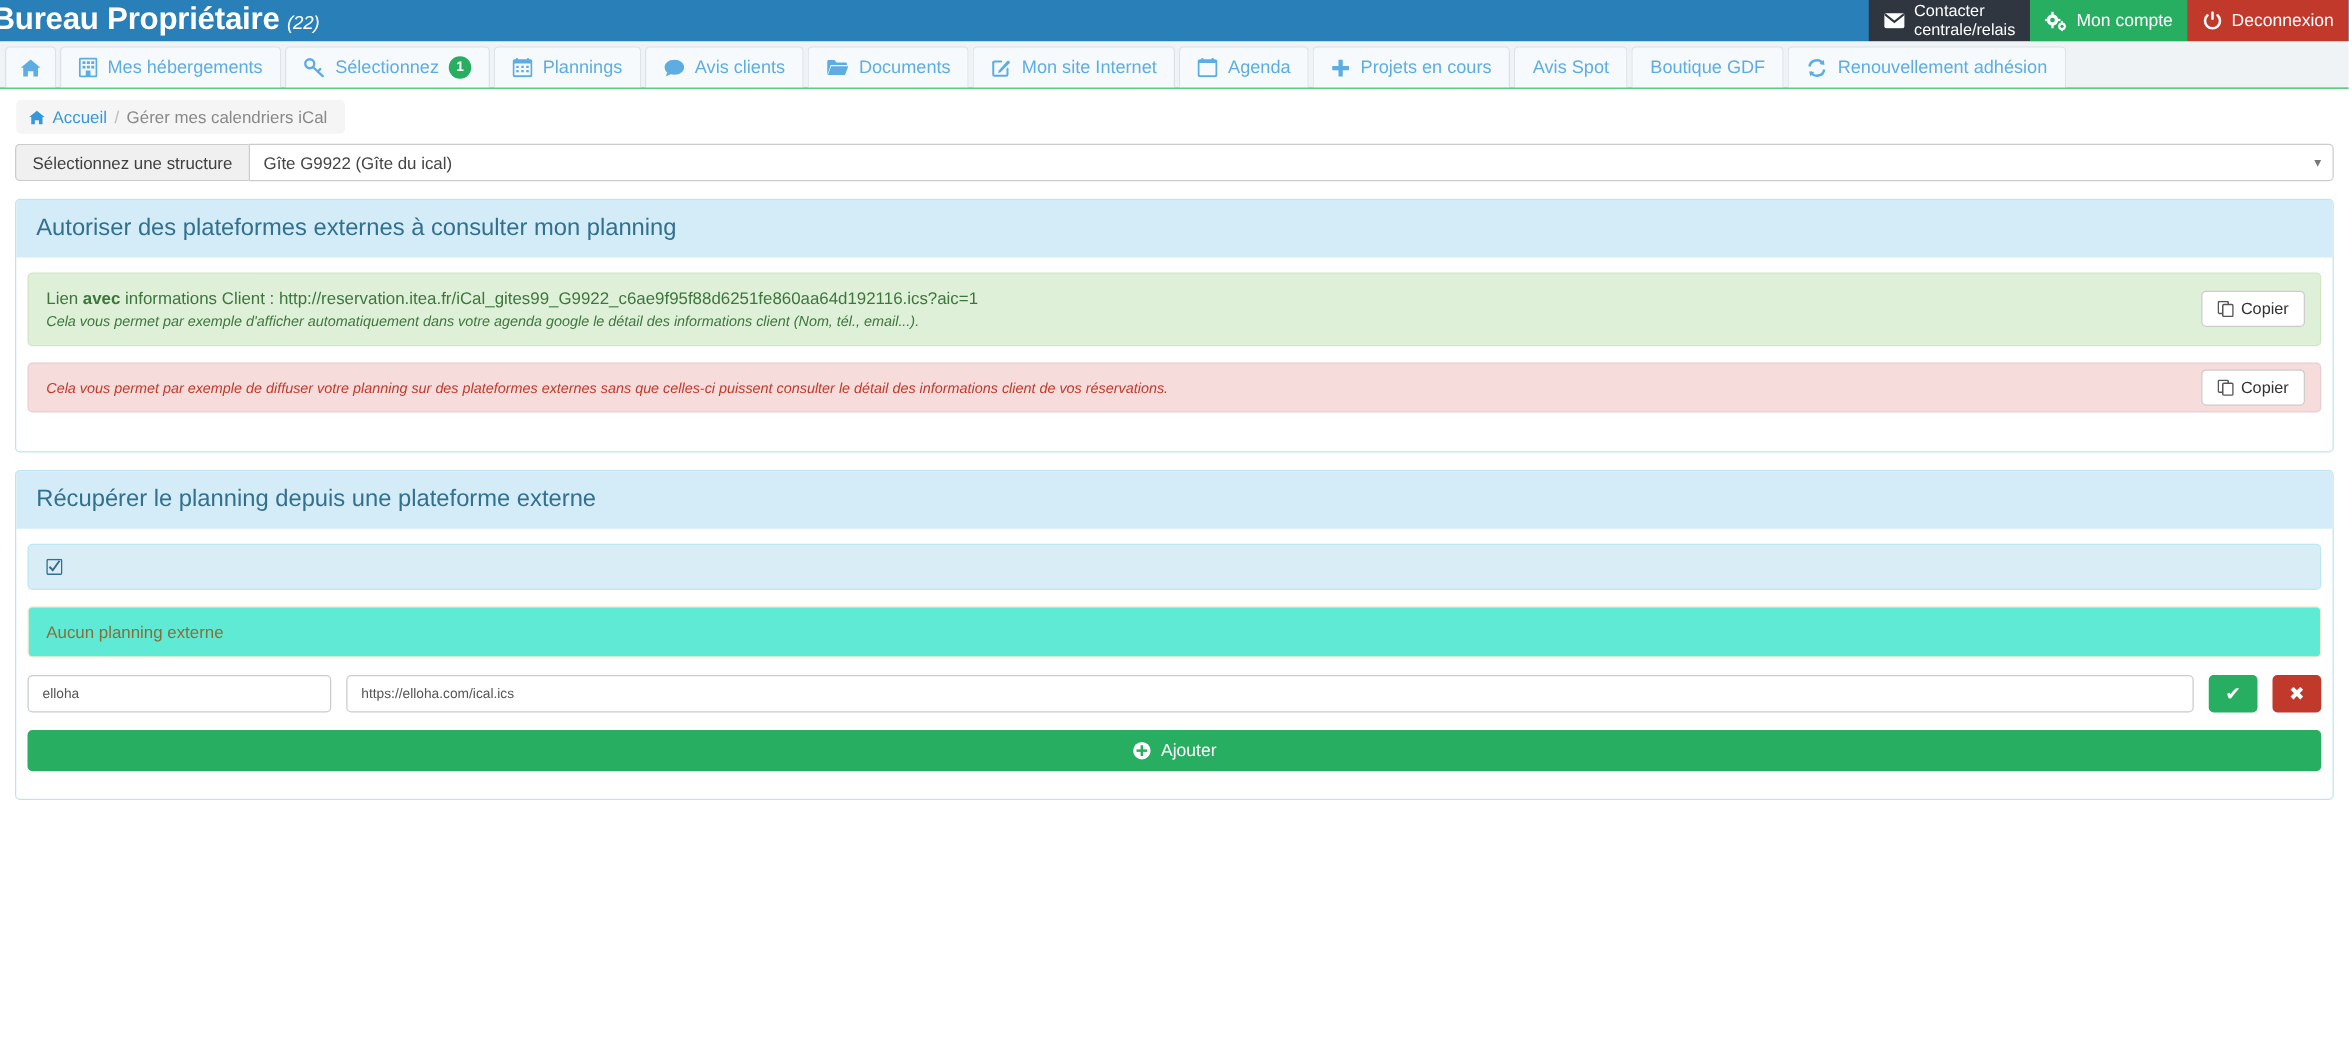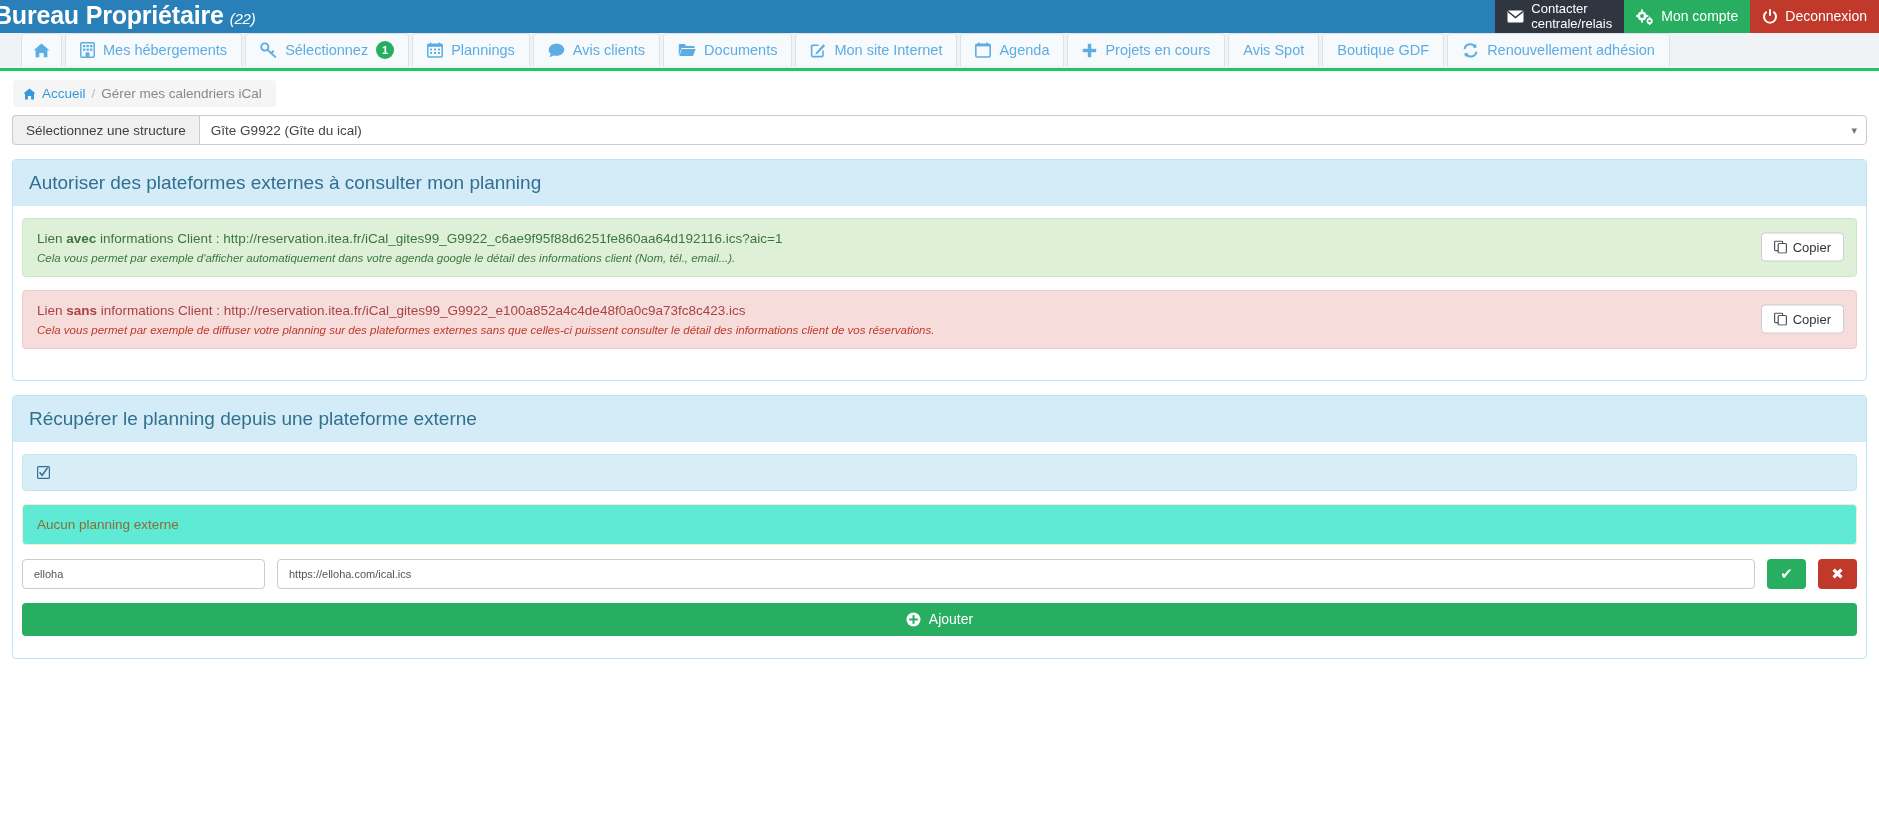--- a/index.html
+++ b/index.html
@@ -61,24 +61,24 @@
   .tb-account { background: #27ae60; font-size: 14px; }
   .tb-logout  { background: #c0392b; font-size: 14px; }
   .tb-two-line { display: flex; flex-direction: column; }
   .ico { flex: 0 0 auto; display: inline-flex; align-items: center; }
   .ico svg { display: block; }
 
   
   .navbar {
     height: 38px;
     background: #eff3f6;
-    border-bottom: 3px solid #22c55e;
-    display: flex;
-    align-items: flex-start;
-    padding: 0 21px;
+    border-bottom: 1px solid #22c55e;
+    display: flex;
+    align-items: flex-end;
+    padding: 0 4px;
     overflow: hidden;
   }
   .navtab {
     height: 33px;
     display: flex;
     align-items: center;
     gap: 8px;
     padding: 0 14px;
     margin-right: 3px;
     background: #f7fafc;
@@ -492,21 +492,20 @@
           <svg width="13" height="13" viewBox="0 0 13 13">
               <rect x="0.6" y="0.6" width="8" height="9.6" rx="1" fill="none" stroke="#555" stroke-width="1.2"></rect>
               <rect x="4.2" y="3" width="8.2" height="9.6" rx="1" fill="#fff" stroke="#555" stroke-width="1.2"></rect>
             </svg>
         </span>
         <span>Copier</span>
       </div>
     </div>
 
     <div class="alert alert-danger">
-      <div class="line1"><span>Lien </span><b>sans</b><span> informations Client : http://reservation.itea.fr/iCal_gites99_G9922_e100a852a4c4de48f0a0c9a73fc8c423.ics</span></div>
       <div class="line2">Cela vous permet par exemple de diffuser votre planning sur des plateformes externes sans que celles-ci puissent consulter le détail des informations client de vos réservations.</div>
       <div class="copy-btn">
         <span class="ico">
           <svg width="13" height="13" viewBox="0 0 13 13">
               <rect x="0.6" y="0.6" width="8" height="9.6" rx="1" fill="none" stroke="#555" stroke-width="1.2"></rect>
               <rect x="4.2" y="3" width="8.2" height="9.6" rx="1" fill="#fff" stroke="#555" stroke-width="1.2"></rect>
             </svg>
         </span>
         <span>Copier</span>
       </div>

